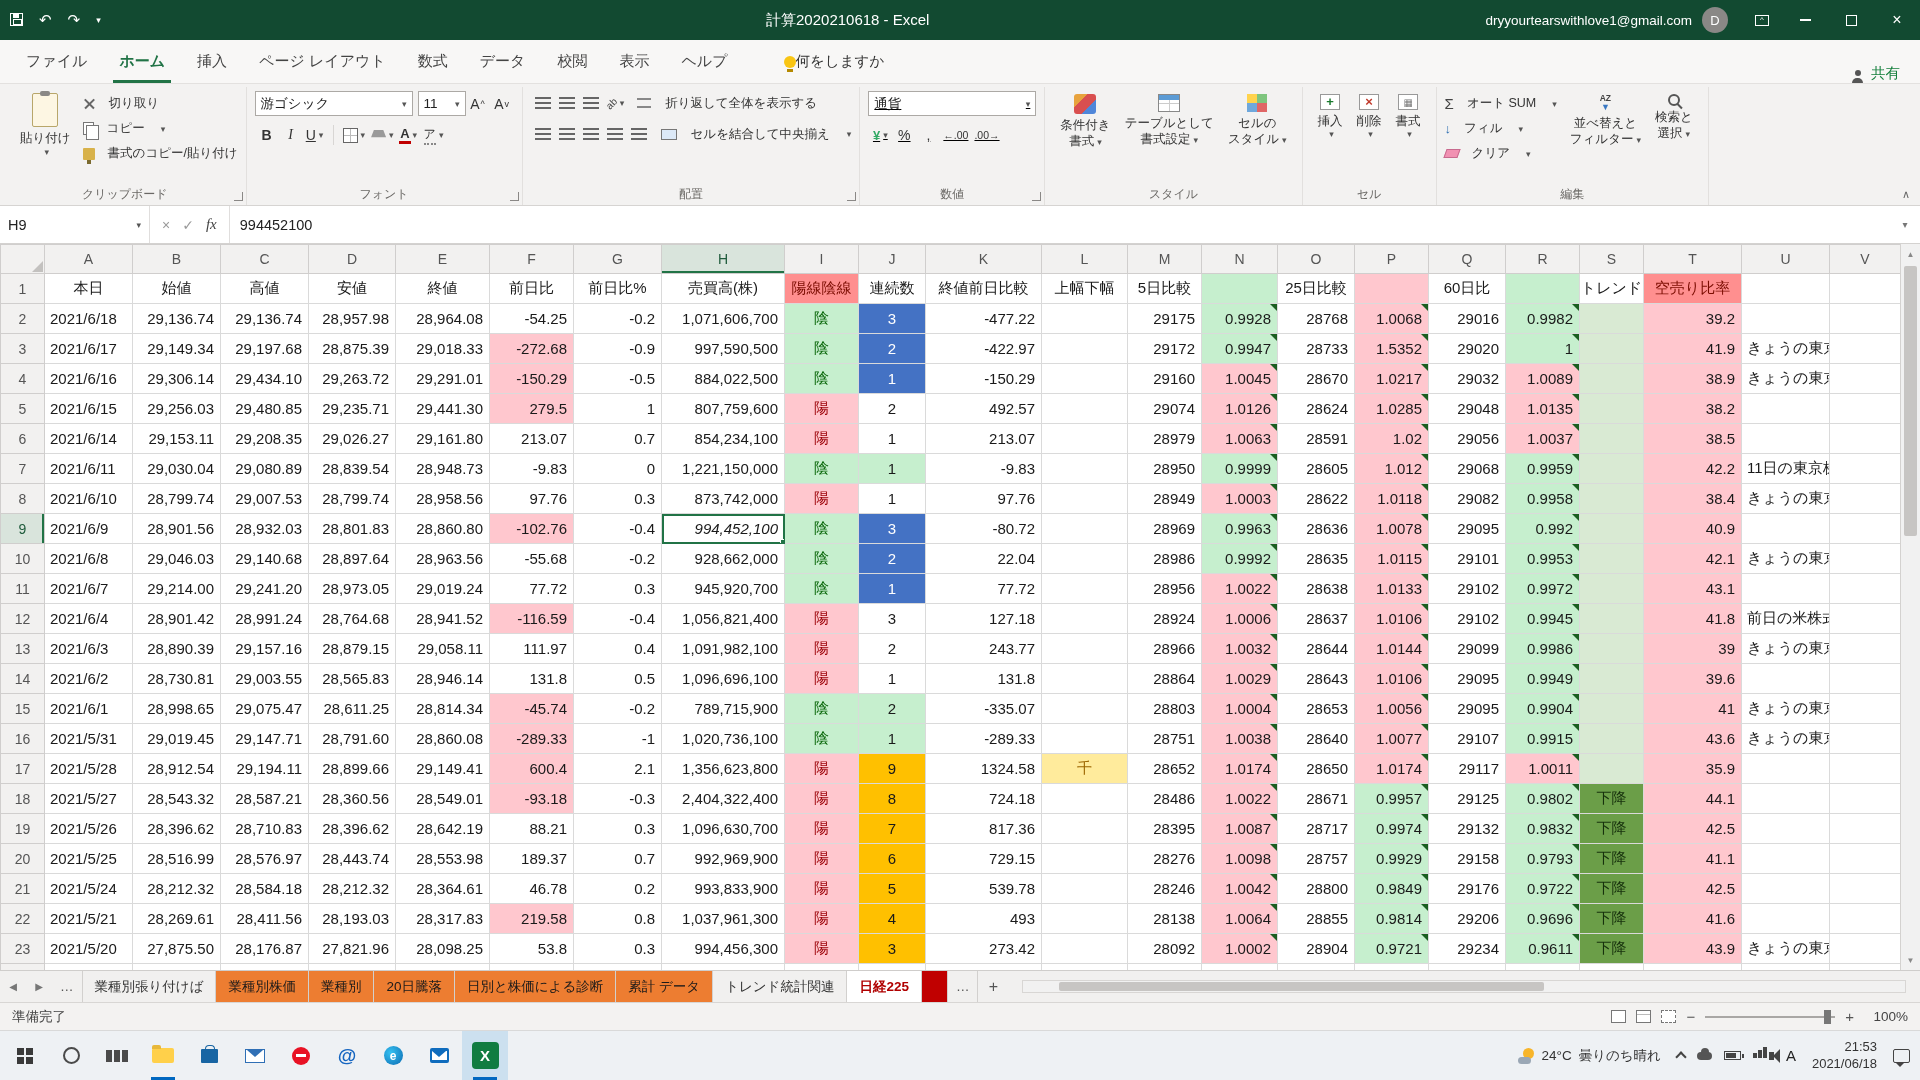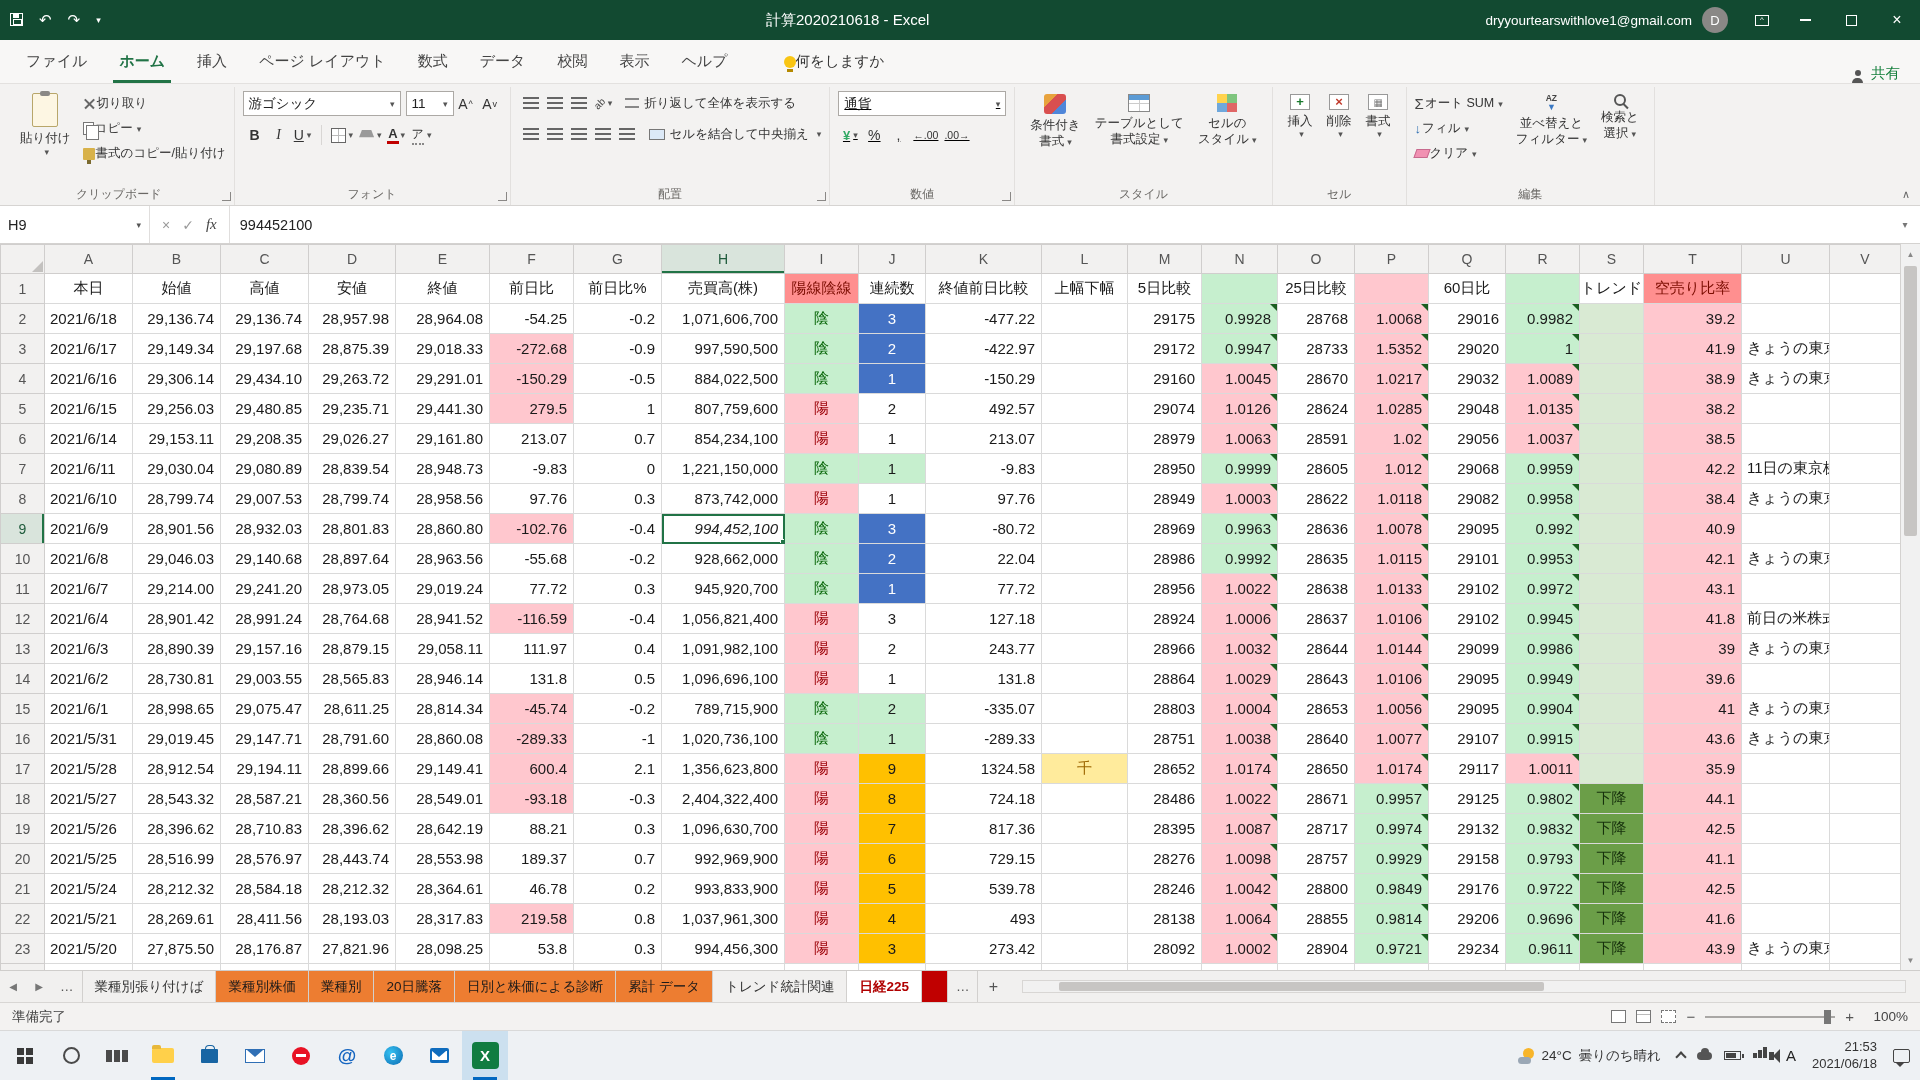--- a/index.html
+++ b/index.html
@@ -36,21 +36,21 @@
 .person{width:13px;height:13px;position:relative;}
 .person::before{content:"";position:absolute;top:0;left:3.5px;width:6px;height:6px;border-radius:50%;background:#555;}
 .person::after{content:"";position:absolute;bottom:0;left:1px;width:11px;height:5px;border-radius:6px 6px 0 0;background:#555;}
 
 
 .ribbon{height:122px;flex:0 0 auto;background:#f3f2f1;display:flex;align-items:stretch;padding:3px 4px 0 4px;border-bottom:1px solid #d6d4d2;position:relative;}
 .rgroup{position:relative;border-right:1px solid #e2e0de;padding:4px 8px 20px 8px;display:flex;align-items:flex-start;}
 .rg-label{position:absolute;bottom:2px;left:0;right:0;text-align:center;font-size:12px;color:#6a6865;white-space:nowrap;}
 .dlg{position:absolute;right:3px;bottom:4px;width:9px;height:9px;border-right:1.5px solid #8a8886;border-bottom:1.5px solid #8a8886;}
 .car{font-size:9px;color:#555;margin-left:3px;}
-.srow{display:flex;align-items:center;gap:1px;height:25px;font-size:12.5px;color:#333;white-space:nowrap;}
+.srow{display:flex;align-items:center;gap:13px;height:25px;font-size:12.5px;color:#333;white-space:nowrap;}
 .bigbtn{display:flex;flex-direction:column;align-items:center;padding:3px 7px;font-size:12.5px;color:#333;line-height:1.3;text-align:center;white-space:nowrap;}
 .bigbtn .ictop{margin-bottom:3px;}
 
 .paste{display:flex;flex-direction:column;align-items:center;font-size:12.5px;color:#333;padding:2px 8px;}
 .ic-clipboard{width:26px;height:34px;background:#fdf6e3;border:1px solid #b8a66a;border-radius:2px;position:relative;margin-bottom:3px;}
 .ic-clipboard::before{content:"";position:absolute;top:-3px;left:7px;width:10px;height:5px;background:#8a8886;border-radius:2px;}
 .clipcol{display:flex;flex-direction:column;justify-content:flex-start;margin-left:4px;}
 .ic-cut{width:13px;height:13px;position:relative;}
 .ic-cut::before,.ic-cut::after{content:"";position:absolute;top:6px;left:0;width:13px;height:1.6px;background:#666;}
 .ic-cut::before{transform:rotate(45deg);}.ic-cut::after{transform:rotate(-45deg);}
@@ -73,21 +73,21 @@
  linear-gradient(#bbb,#bbb) 50% 0/1px 100% no-repeat,
  linear-gradient(#bbb,#bbb) 0 50%/100% 1px no-repeat,#fff;}
 .ic-fill{width:15px;height:11px;background:#9a9a9a;clip-path:polygon(20% 0,80% 0,100% 70%,0 70%);position:relative;}
 .ic-fill::after{content:"";position:absolute;bottom:-4px;left:0;width:15px;height:3px;background:#ffd34d;}
 .ic-fontcolor{font-size:13px;font-weight:bold;color:#333;position:relative;padding-bottom:3px;}
 .ic-fontcolor::after{content:"";position:absolute;left:-1px;right:-1px;bottom:0;height:3px;background:#c00000;}
 .ic-ruby{font-size:12px;color:#333;border-bottom:2px dotted #888;}
 
 .i-lines{width:16px;height:12px;background:repeating-linear-gradient(to bottom,#666 0 2px,transparent 2px 5px);}
 .ic-orient{font-size:10px;color:#444;transform:rotate(-45deg);display:inline-block;}
-.wrapbtn{display:flex;align-items:center;gap:5px;font-size:12.5px;color:#333;margin-left:10px;white-space:nowrap;}
+.wrapbtn{display:flex;align-items:center;gap:14px;font-size:12.5px;color:#333;margin-left:10px;white-space:nowrap;}
 .ic-wrap{width:14px;height:10px;border-top:2px solid #888;border-bottom:2px solid #888;position:relative;}
 .ic-merge{width:16px;height:11px;border:1px solid #777;background:#dce9f7;}
 
 .numcol{display:flex;flex-direction:column;text-decoration:underline;}
 .nfmt{width:168px;}
 .ic-cur{font-size:13px;font-weight:bold;color:#3a6;}
 .dec{font-size:10.5px;letter-spacing:0;}
 
 .ic-cf{width:22px;height:20px;border-radius:3px;background:linear-gradient(135deg,#e8a33d 0 33%,#d94f4f 33% 66%,#4f86d9 66% 100%);}
 .ic-tbl{width:22px;height:18px;border:1px solid #888;background:

